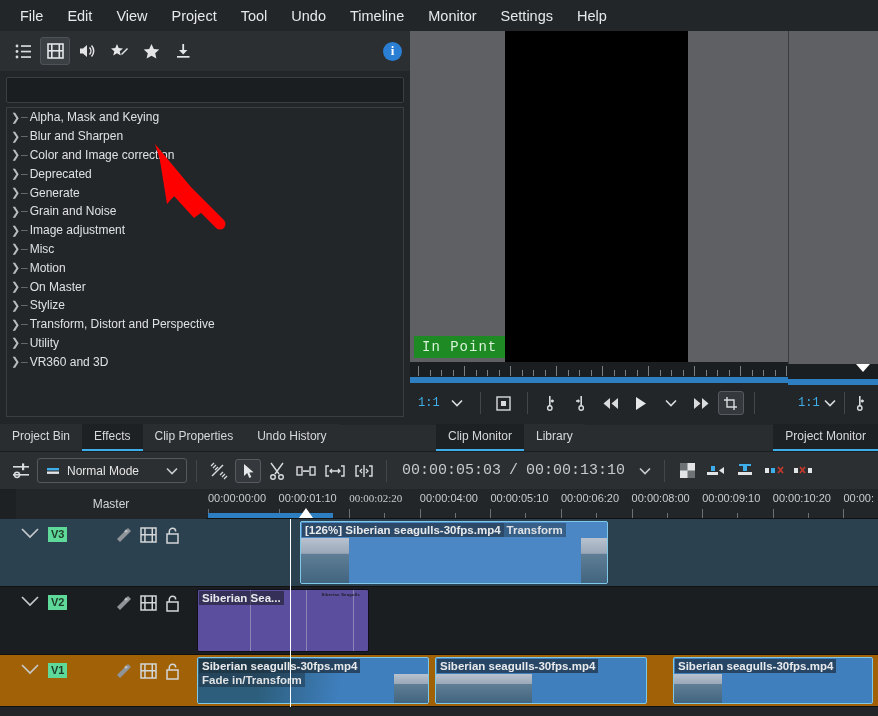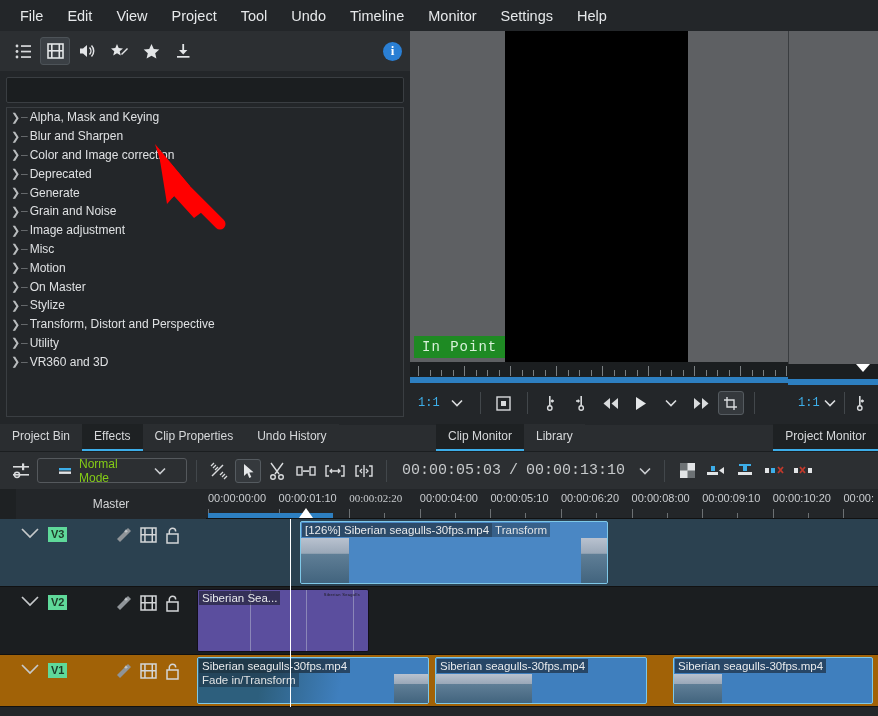--- a/index.html
+++ b/index.html
@@ -100,22 +100,22 @@
   .tab.sel { background:#1e2123; border-bottom:2px solid #3daee9; }
   .tabfill { flex:1; background:#2a2d30; height:26px; border-bottom:2px solid transparent;}
 
   
   .tl-toolbar {
     height:38px; background:#2c2f32; display:flex; align-items:center;
     padding:0 8px; gap:3px; border-top:1px solid #1b1e20;
   }
   .mode-combo {
     height:25px; border:1px solid #55595d; border-radius:3px;
-    display:flex; align-items:center; gap:7px; padding:0 20px;
-    background:#2c2f32; font-size:12px; color:#84cc16;
+    display:flex; align-items:center; gap:7px; padding:0 8px;
+    background:#2c2f32; font-size:12px; color:#e5e5e5;
   }
   .timecode {
     font-family:"Liberation Mono", monospace; font-size:15px;
     color:#c6c9cb; letter-spacing:0px;
   }
 
   
   .timeline { background:#1e2123; position:relative; height:218px; }
   .tl-ruler { height:30px; background:#232629; position:relative; border-bottom:1px solid #111;margin-left:16px; }
   .master-lbl {
@@ -131,21 +131,21 @@
     border-bottom:10px solid #ffffff; z-index:20;
   }
   .track { position:relative; display:flex; border-bottom:1px solid #111; }
   .track-head { width:190px; display:flex; align-items:flex-start; padding-top:8px; gap:8px; padding-left:20px; }
   .chev { color:#c6c9cb; font-size:13px; }
   .tnum {
     background:#5fd99a; color:#1e3a28; font-size:11px; font-weight:bold;
     padding:1px 3px; line-height:13px; min-width:16px; text-align:center;
   }
   .thead-icons { display:flex; gap:8px; margin-left:auto; padding-right:10px; }
-  .track-body { flex:1; position:relative; overflow:hidden; }
+  .track-body { flex:1; position:relative; overflow:hidden;font-weight:bold; }
   .clip { position:absolute; top:2px; bottom:2px; border-radius:2px; overflow:hidden; }
   .clip-label {
     font-size:11.5px; color:#e8eaec; background:rgba(20,24,30,0.55);
     padding:0 3px; display:inline-block; line-height:14px; white-space:nowrap;
   }
   .clip-sub { font-size:11.5px; color:#dfe2e4; padding:0 3px; line-height:14px;
     background:rgba(20,24,30,0.35); display:inline-block; white-space:nowrap;}
   .playline { position:absolute; top:0; bottom:0; width:1px; background:#fff; z-index:15; }
   .thumb { position:absolute; top:16px; bottom:0; background-size:cover; }
 </style>

